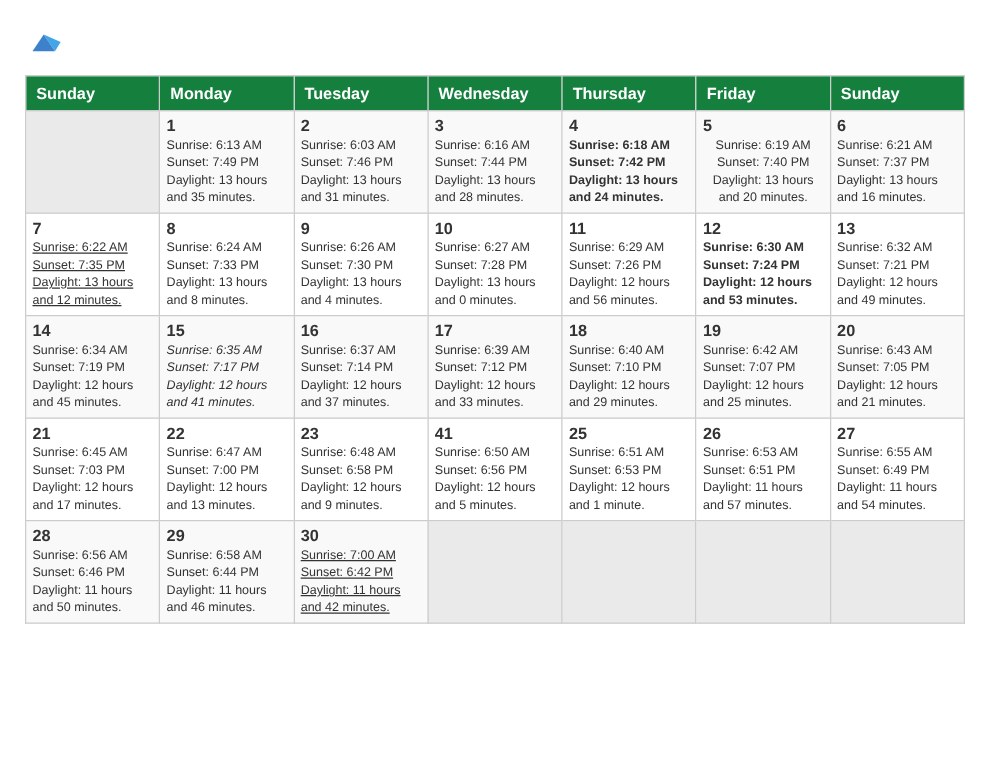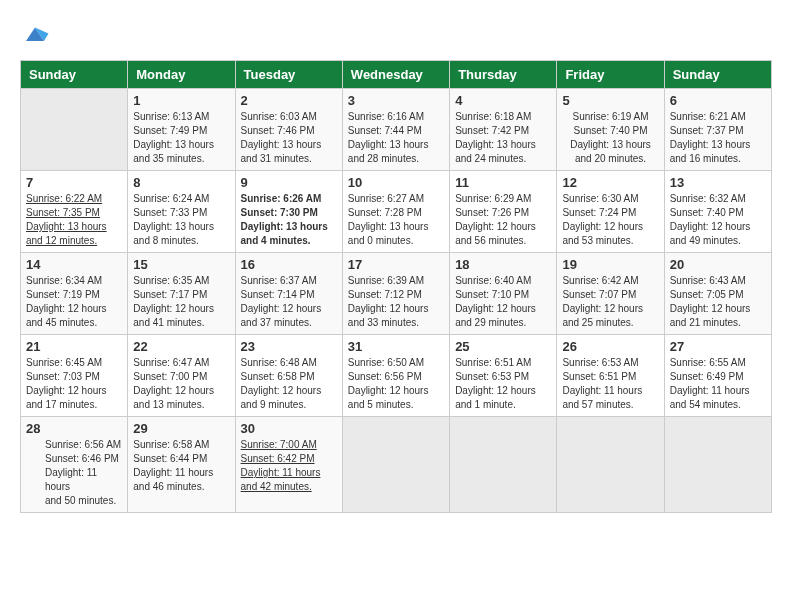--- a/index.html
+++ b/index.html
@@ -149,21 +149,21 @@
         </td>
         <td>
           <span class="day-number">3</span>
           <div class="day-info" style="white-space: pre-line;">Sunrise: 6:16 AM
 Sunset: 7:44 PM
 Daylight: 13 hours
 and 28 minutes.</div>
         </td>
         <td>
           <span class="day-number">4</span>
-          <div class="day-info" style="white-space: pre-line;">Sunrise: 6:18 AM
+          <div class="day-info" style="white-space: pre-line; font-weight: bold;">Sunrise: 6:18 AM
 Sunset: 7:42 PM
 Daylight: 13 hours
 and 24 minutes.</div>
         </td>
         <td>
           <span class="day-number">5</span>
           <div class="day-info" style="white-space: pre-line; text-align: center;">Sunrise: 6:19 AM
 Sunset: 7:40 PM
 Daylight: 13 hours
 and 20 minutes.</div>
@@ -186,65 +186,65 @@
         </td>
         <td>
           <span class="day-number">8</span>
           <div class="day-info" style="white-space: pre-line;">Sunrise: 6:24 AM
 Sunset: 7:33 PM
 Daylight: 13 hours
 and 8 minutes.</div>
         </td>
         <td>
           <span class="day-number">9</span>
-          <div class="day-info" style="white-space: pre-line; font-weight: bold;">Sunrise: 6:26 AM
+          <div class="day-info" style="white-space: pre-line;">Sunrise: 6:26 AM
 Sunset: 7:30 PM
 Daylight: 13 hours
 and 4 minutes.</div>
         </td>
         <td>
           <span class="day-number">10</span>
           <div class="day-info" style="white-space: pre-line;">Sunrise: 6:27 AM
 Sunset: 7:28 PM
 Daylight: 13 hours
 and 0 minutes.</div>
         </td>
         <td>
           <span class="day-number">11</span>
           <div class="day-info" style="white-space: pre-line;">Sunrise: 6:29 AM
 Sunset: 7:26 PM
 Daylight: 12 hours
 and 56 minutes.</div>
         </td>
         <td>
           <span class="day-number">12</span>
-          <div class="day-info" style="white-space: pre-line;">Sunrise: 6:30 AM
+          <div class="day-info" style="white-space: pre-line; font-weight: bold;">Sunrise: 6:30 AM
 Sunset: 7:24 PM
 Daylight: 12 hours
 and 53 minutes.</div>
         </td>
         <td>
           <span class="day-number">13</span>
           <div class="day-info" style="white-space: pre-line;">Sunrise: 6:32 AM
-Sunset: 7:40 PM
+Sunset: 7:21 PM
 Daylight: 12 hours
 and 49 minutes.</div>
         </td>
       </tr>
       <tr>
         <td>
           <span class="day-number">14</span>
           <div class="day-info" style="white-space: pre-line;">Sunrise: 6:34 AM
 Sunset: 7:19 PM
 Daylight: 12 hours
 and 45 minutes.</div>
         </td>
         <td>
           <span class="day-number">15</span>
-          <div class="day-info" style="white-space: pre-line;">Sunrise: 6:35 AM
+          <div class="day-info" style="white-space: pre-line; font-style: italic;">Sunrise: 6:35 AM
 Sunset: 7:17 PM
 Daylight: 12 hours
 and 41 minutes.</div>
         </td>
         <td>
           <span class="day-number">16</span>
           <div class="day-info" style="white-space: pre-line;">Sunrise: 6:37 AM
 Sunset: 7:14 PM
 Daylight: 12 hours
 and 37 minutes.</div>
@@ -294,21 +294,21 @@
 and 13 minutes.</div>
         </td>
         <td>
           <span class="day-number">23</span>
           <div class="day-info" style="white-space: pre-line;">Sunrise: 6:48 AM
 Sunset: 6:58 PM
 Daylight: 12 hours
 and 9 minutes.</div>
         </td>
         <td>
-          <span class="day-number">31</span>
+          <span class="day-number">41</span>
           <div class="day-info" style="white-space: pre-line;">Sunrise: 6:50 AM
 Sunset: 6:56 PM
 Daylight: 12 hours
 and 5 minutes.</div>
         </td>
         <td>
           <span class="day-number">25</span>
           <div class="day-info" style="white-space: pre-line;">Sunrise: 6:51 AM
 Sunset: 6:53 PM
 Daylight: 12 hours
@@ -325,21 +325,21 @@
           <span class="day-number">27</span>
           <div class="day-info" style="white-space: pre-line;">Sunrise: 6:55 AM
 Sunset: 6:49 PM
 Daylight: 11 hours
 and 54 minutes.</div>
         </td>
       </tr>
       <tr>
         <td>
           <span class="day-number">28</span>
-          <div class="day-info" style="white-space: pre-line; margin-left: 19px;">Sunrise: 6:56 AM
+          <div class="day-info" style="white-space: pre-line;">Sunrise: 6:56 AM
 Sunset: 6:46 PM
 Daylight: 11 hours
 and 50 minutes.</div>
         </td>
         <td>
           <span class="day-number">29</span>
           <div class="day-info" style="white-space: pre-line;">Sunrise: 6:58 AM
 Sunset: 6:44 PM
 Daylight: 11 hours
 and 46 minutes.</div>

